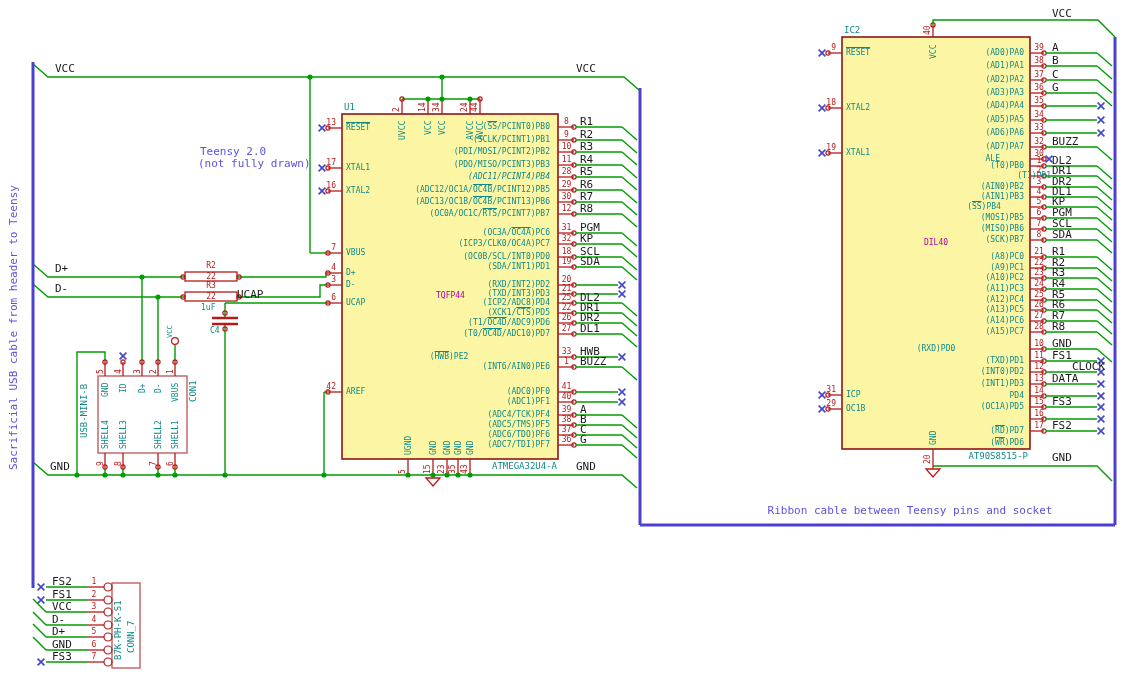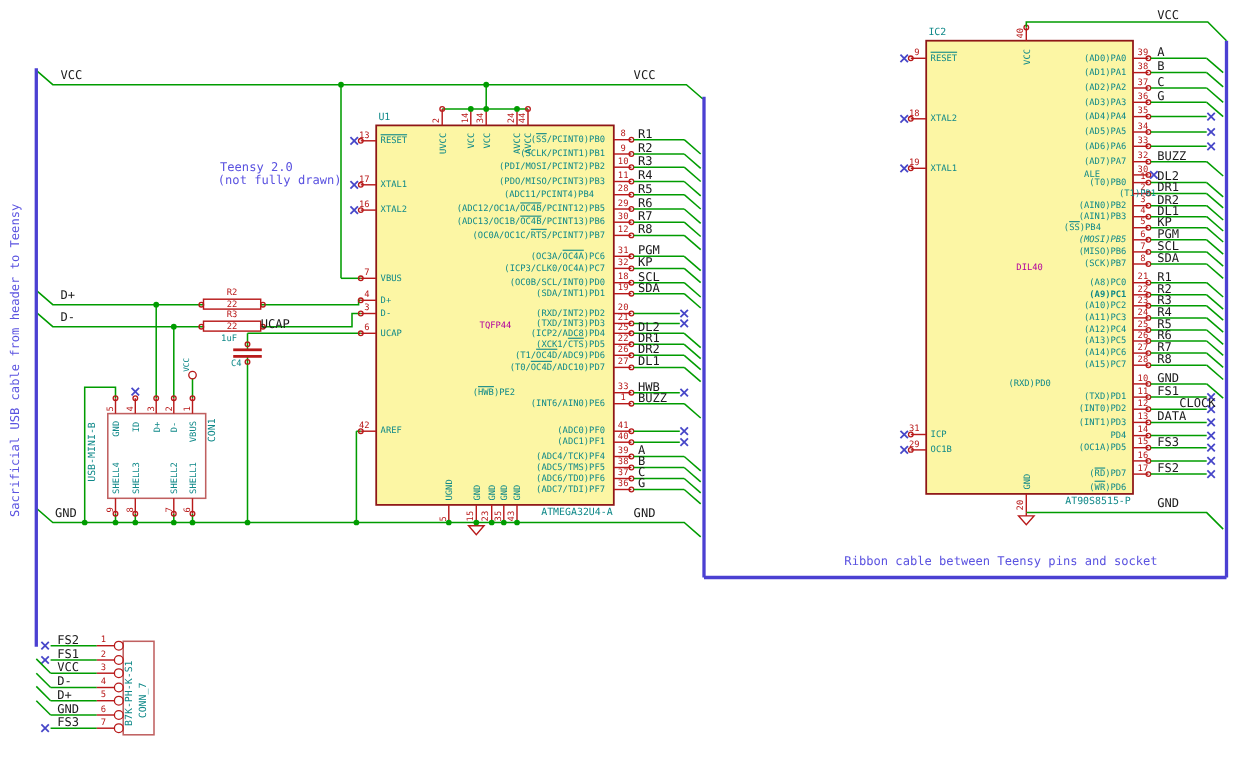--- a/index.html
+++ b/index.html
@@ -518,21 +518,21 @@
       <div class="t num c" style="left: 558px; top: 130px; width: 17px;">9</div>
       <div class="t pn r" style="left: 348px; top: 135px; width: 202px;"><span>(SCLK/PCINT1)PB1</span></div>
       <div class="t lbl" style="left: 580px; top: 129px;">R2</div>
       <div class="t num c" style="left: 558px; top: 142px; width: 17px;">10</div>
       <div class="t pn r" style="left: 348px; top: 147px; width: 202px;"><span>(PDI/MOSI/PCINT2)PB2</span></div>
       <div class="t lbl" style="left: 580px; top: 141px;">R3</div>
       <div class="t num c" style="left: 558px; top: 155px; width: 17px;">11</div>
       <div class="t pn r" style="left: 348px; top: 160px; width: 202px;"><span>(PDO/MISO/PCINT3)PB3</span></div>
       <div class="t lbl" style="left: 580px; top: 154px;">R4</div>
       <div class="t num c" style="left: 558px; top: 167px; width: 17px;">28</div>
-      <div class="t pn r" style="left: 338px; top: 172px; width: 202px;"><span>(ADC11/PCINT4)PB4</span></div>
+      <div class="t pn r" style="left: 348px; top: 172px; width: 202px; font-style: italic;"><span>(ADC11/PCINT4)PB4</span></div>
       <div class="t lbl" style="left: 580px; top: 166px;">R5</div>
       <div class="t num c" style="left: 558px; top: 180px; width: 17px;">29</div>
       <div class="t pn r" style="left: 348px; top: 185px; width: 202px;"><span>(ADC12/OC1A/</span><span class="ov">OC4B</span><span>/PCINT12)PB5</span></div>
       <div class="t lbl" style="left: 580px; top: 179px;">R6</div>
       <div class="t num c" style="left: 558px; top: 192px; width: 17px;">30</div>
       <div class="t pn r" style="left: 348px; top: 197px; width: 202px;"><span>(ADC13/OC1B/</span><span class="ov">OC4B</span><span>/PCINT13)PB6</span></div>
       <div class="t lbl" style="left: 580px; top: 191px;">R7</div>
       <div class="t num c" style="left: 558px; top: 204px; width: 17px;">12</div>
       <div class="t pn r" style="left: 348px; top: 209px; width: 202px;"><span>(OC0A/OC1C/</span><span class="ov">RTS</span><span>/PCINT7)PB7</span></div>
       <div class="t lbl" style="left: 580px; top: 203px;">R8</div>
@@ -654,33 +654,33 @@
       <div class="t num c" style="left: 1031px; top: 177px; width: 16px;">3</div>
       <div class="t pn r" style="left: 848px; top: 182px; width: 176px;"><span>(AIN0)PB2</span></div>
       <div class="t lbl" style="left: 1052px; top: 176px;">DR2</div>
       <div class="t num c" style="left: 1031px; top: 187px; width: 16px;">4</div>
       <div class="t pn r" style="left: 848px; top: 192px; width: 176px;"><span>(AIN1)PB3</span></div>
       <div class="t lbl" style="left: 1052px; top: 186px;">DL1</div>
       <div class="t num c" style="left: 1031px; top: 197px; width: 16px;">5</div>
       <div class="t pn r" style="left: 896px; top: 202px; width: 176px; text-align: center;"><span>(</span><span class="ov">SS</span><span>)PB4</span></div>
       <div class="t lbl" style="left: 1052px; top: 196px;">KP</div>
       <div class="t num c" style="left: 1031px; top: 208px; width: 16px;">6</div>
-      <div class="t pn r" style="left: 848px; top: 213px; width: 176px; font-style: italic;"><span>(MOSI)PB5</span></div>
+      <div class="t pn r" style="left: 848px; top: 213px; width: 176px;"><span>(MOSI)PB5</span></div>
       <div class="t lbl" style="left: 1052px; top: 207px;">PGM</div>
       <div class="t num c" style="left: 1031px; top: 219px; width: 16px;">7</div>
       <div class="t pn r" style="left: 848px; top: 224px; width: 176px;"><span>(MISO)PB6</span></div>
       <div class="t lbl" style="left: 1052px; top: 218px;">SCL</div>
       <div class="t num c" style="left: 1031px; top: 230px; width: 16px;">8</div>
       <div class="t pn r" style="left: 848px; top: 235px; width: 176px;"><span>(SCK)PB7</span></div>
       <div class="t lbl" style="left: 1052px; top: 229px;">SDA</div>
       <div class="t num c" style="left: 1031px; top: 247px; width: 16px;">21</div>
       <div class="t pn r" style="left: 848px; top: 252px; width: 176px;"><span>(A8)PC0</span></div>
       <div class="t lbl" style="left: 1052px; top: 246px;">R1</div>
       <div class="t num c" style="left: 1031px; top: 258px; width: 16px;">22</div>
-      <div class="t pn r" style="left: 848px; top: 263px; width: 176px; font-weight: bold;"><span>(A9)PC1</span></div>
+      <div class="t pn r" style="left: 848px; top: 263px; width: 176px;"><span>(A9)PC1</span></div>
       <div class="t lbl" style="left: 1052px; top: 257px;">R2</div>
       <div class="t num c" style="left: 1031px; top: 268px; width: 16px;">23</div>
       <div class="t pn r" style="left: 848px; top: 273px; width: 176px;"><span>(A10)PC2</span></div>
       <div class="t lbl" style="left: 1052px; top: 267px;">R3</div>
       <div class="t num c" style="left: 1031px; top: 279px; width: 16px;">24</div>
       <div class="t pn r" style="left: 848px; top: 284px; width: 176px;"><span>(A11)PC3</span></div>
       <div class="t lbl" style="left: 1052px; top: 278px;">R4</div>
       <div class="t num c" style="left: 1031px; top: 290px; width: 16px;">25</div>
       <div class="t pn r" style="left: 848px; top: 295px; width: 176px;"><span>(A12)PC4</span></div>
       <div class="t lbl" style="left: 1052px; top: 289px;">R5</div>

